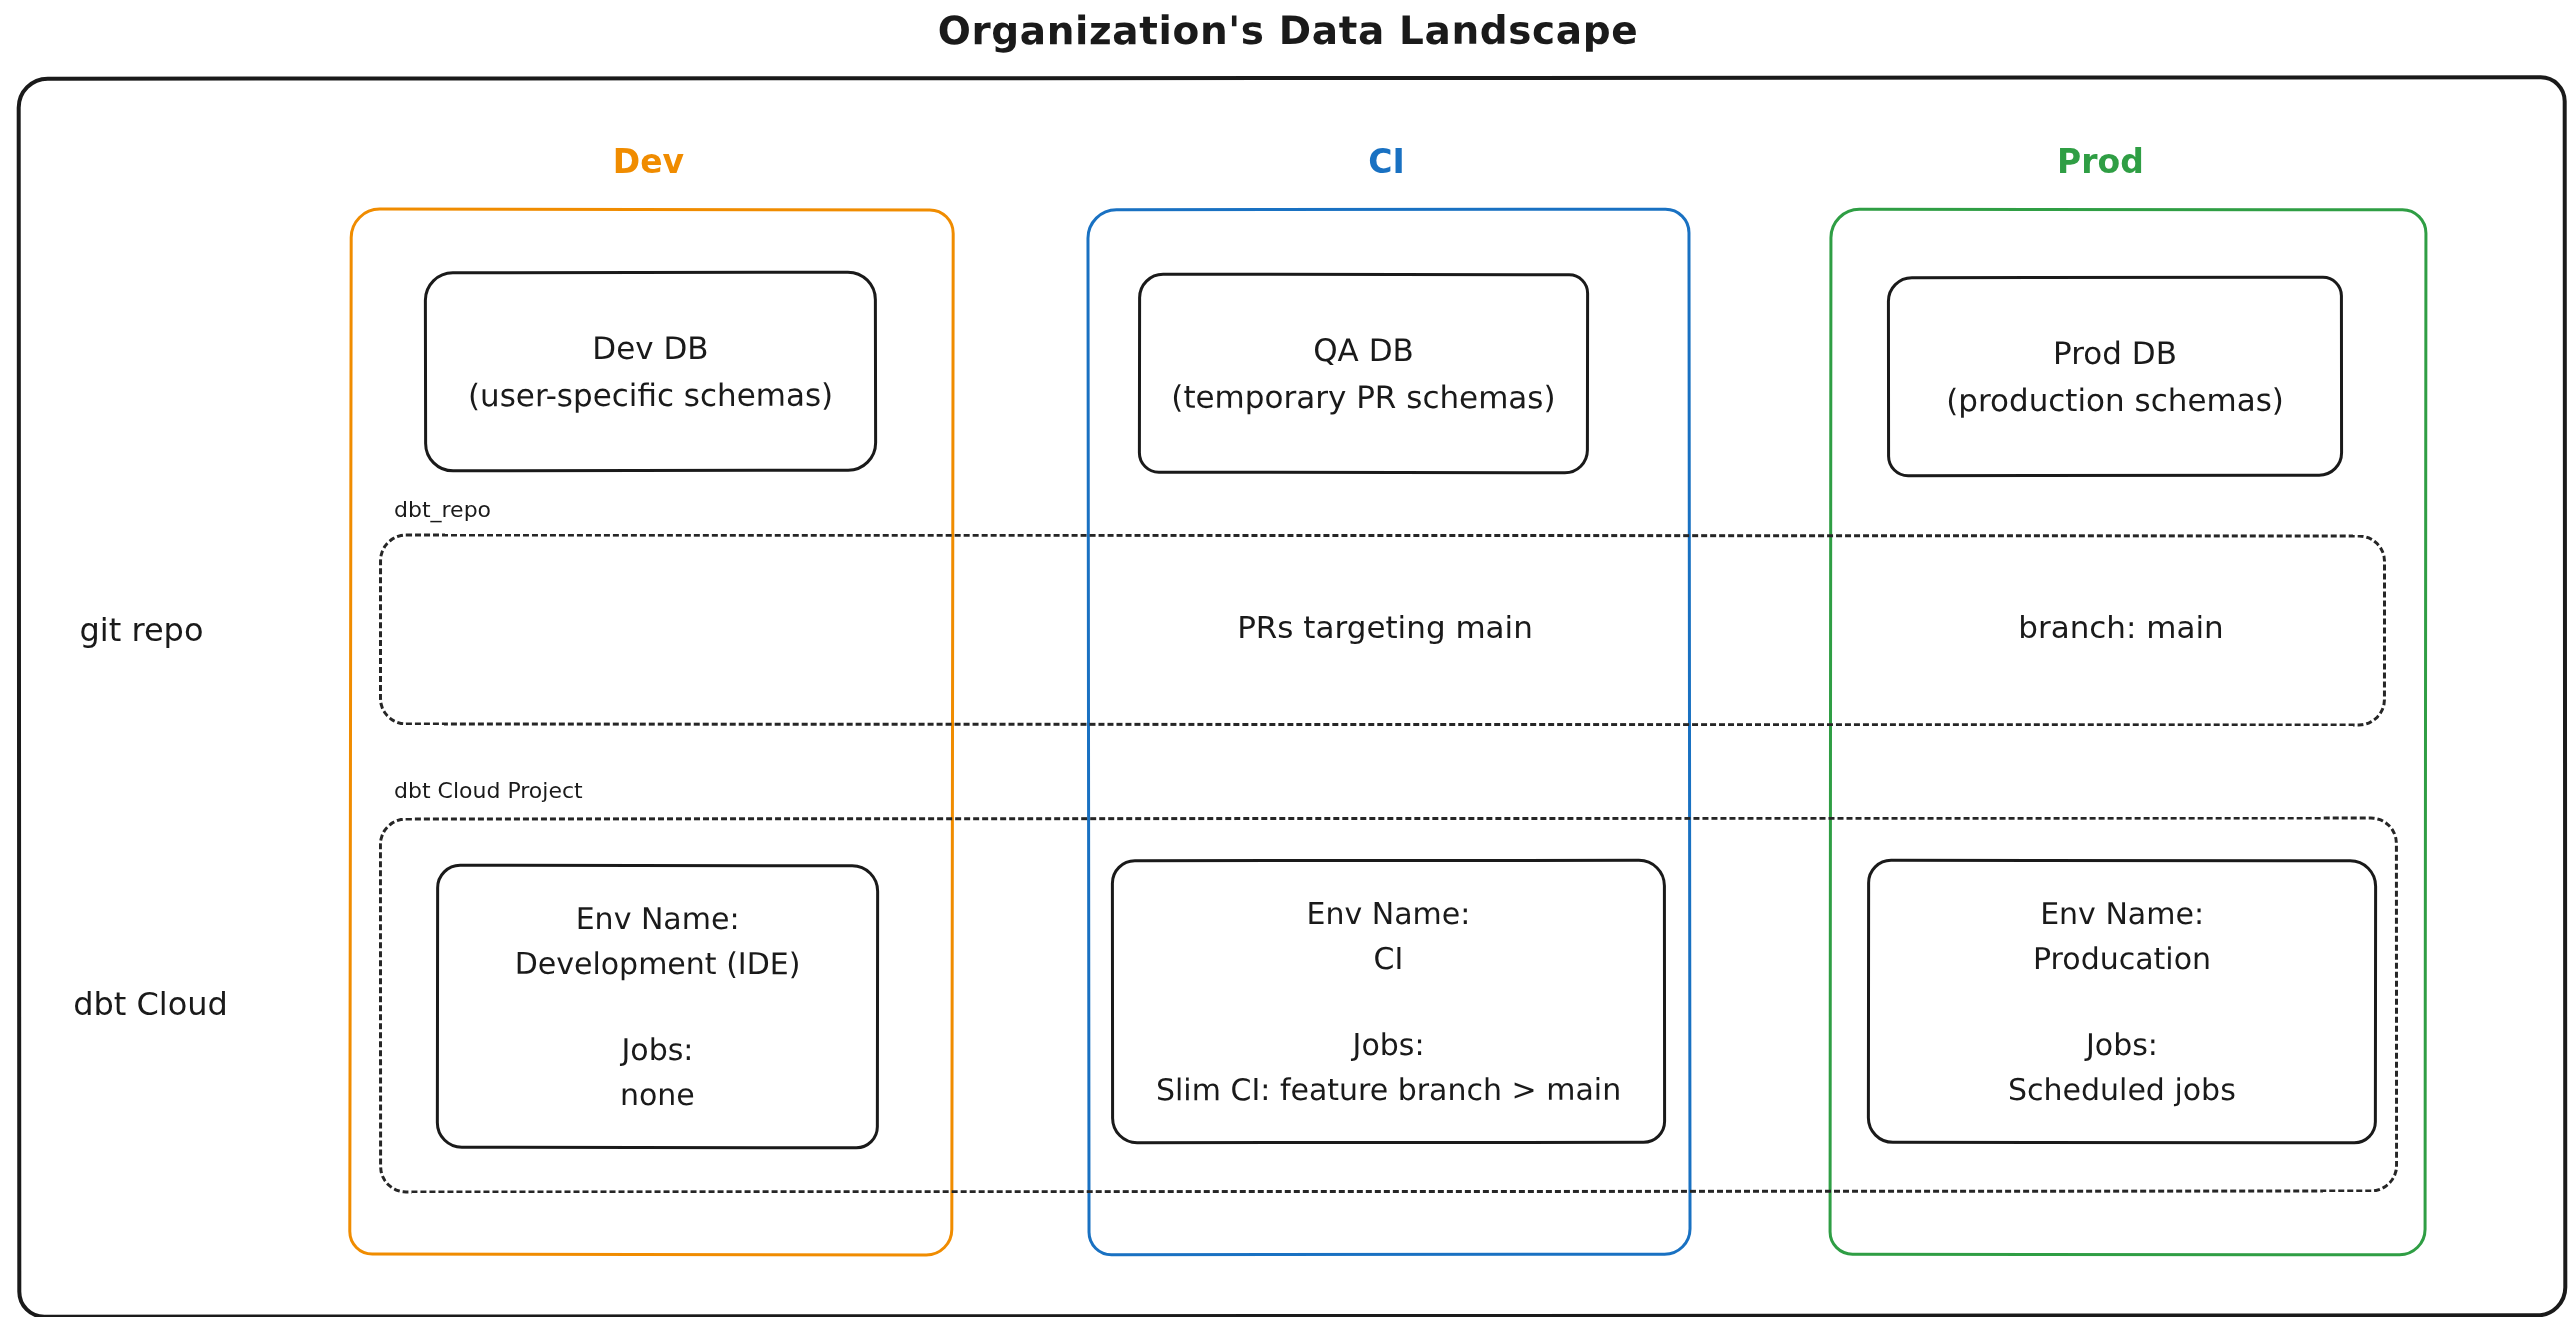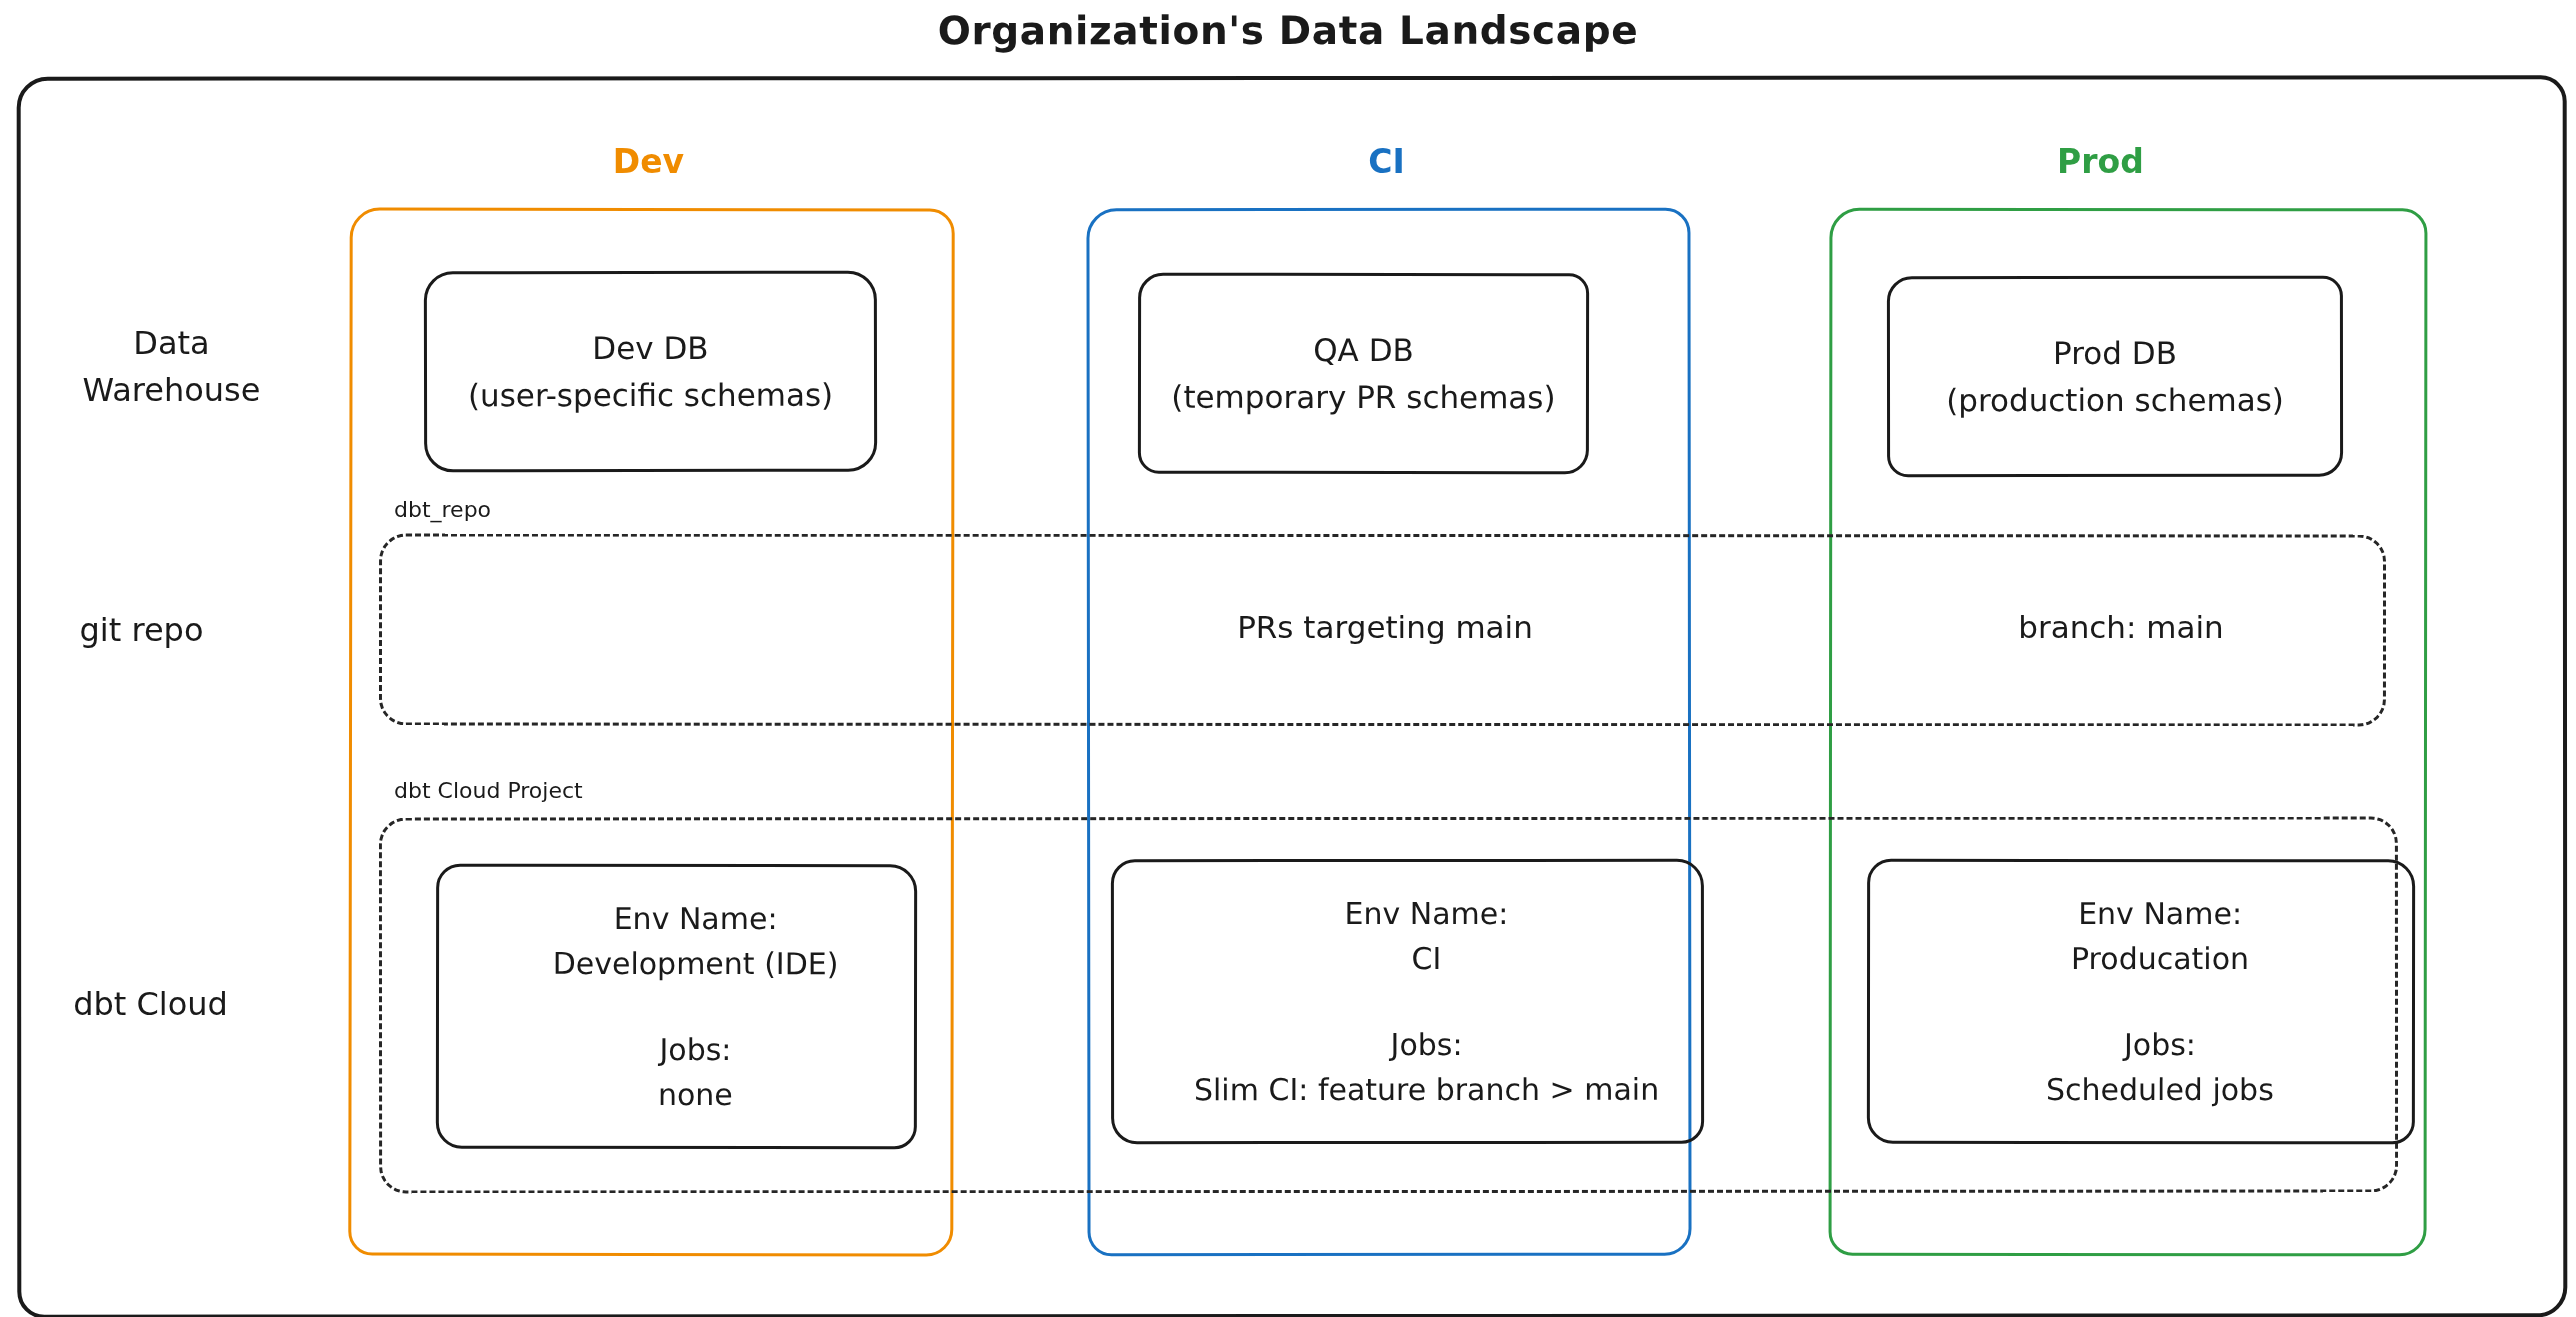--- a/index.html
+++ b/index.html
@@ -48,21 +48,21 @@
   .git-cell{position:absolute;top:534px;height:186px;display:flex;flex-direction:column;
             align-items:center;justify-content:center;font-size:31px;line-height:45px;
             text-align:center;white-space:nowrap;}
   .git-dev{left:364px;width:569px;}
   .git-ci{left:1101px;width:568px;}
   .git-prod{left:1837px;width:568px;}
 
   .env-box{position:absolute;top:859px;height:279px;border:3.6px solid #1a1a1a;
            border-radius:24px 27px 22.5px 26px;display:flex;flex-direction:column;
            align-items:center;justify-content:center;font-size:30px;line-height:45px;
-           text-align:center;white-space:nowrap;padding-left:38px;}
+           text-align:center;white-space:nowrap;}
   .env-dev{left:436px;top:864px;width:437px;transform:rotate(0.07deg);}
   .env-ci{left:1111px;width:549px;transform:rotate(-0.05deg);}
   .env-prod{left:1867px;width:504px;transform:rotate(0.06deg);}
   .env-spacer{height:41px;}
 </style>
 </head>
 <body>
 
 <div class="canvas">
 
@@ -71,24 +71,20 @@
   <div class="outer"></div>
 
   <div class="col-header hdr-dev" style="color: rgb(240, 140, 0);">Dev</div>
   <div class="col-header hdr-ci" style="color: rgb(25, 113, 194);">CI</div>
   <div class="col-header hdr-prod" style="color: rgb(47, 158, 68);">Prod</div>
 
   <div class="col col-dev" style="border-color: rgb(240, 140, 0);"></div>
   <div class="col col-ci" style="border-color: rgb(25, 113, 194);"></div>
   <div class="col col-prod" style="border-color: rgb(47, 158, 68);"></div>
 
-  <div class="row-label lbl-dw">
-    <div>Data</div>
-    <div>Warehouse</div>
-  </div>
   <div class="row-label lbl-git">git repo</div>
   <div class="row-label lbl-dbt">dbt Cloud</div>
 
   <div class="db-box db-dev">
     <div>Dev DB</div>
     <div>(user-specific schemas)</div>
   </div>
   <div class="db-box db-ci">
     <div>QA DB</div>
     <div>(temporary PR schemas)</div>

